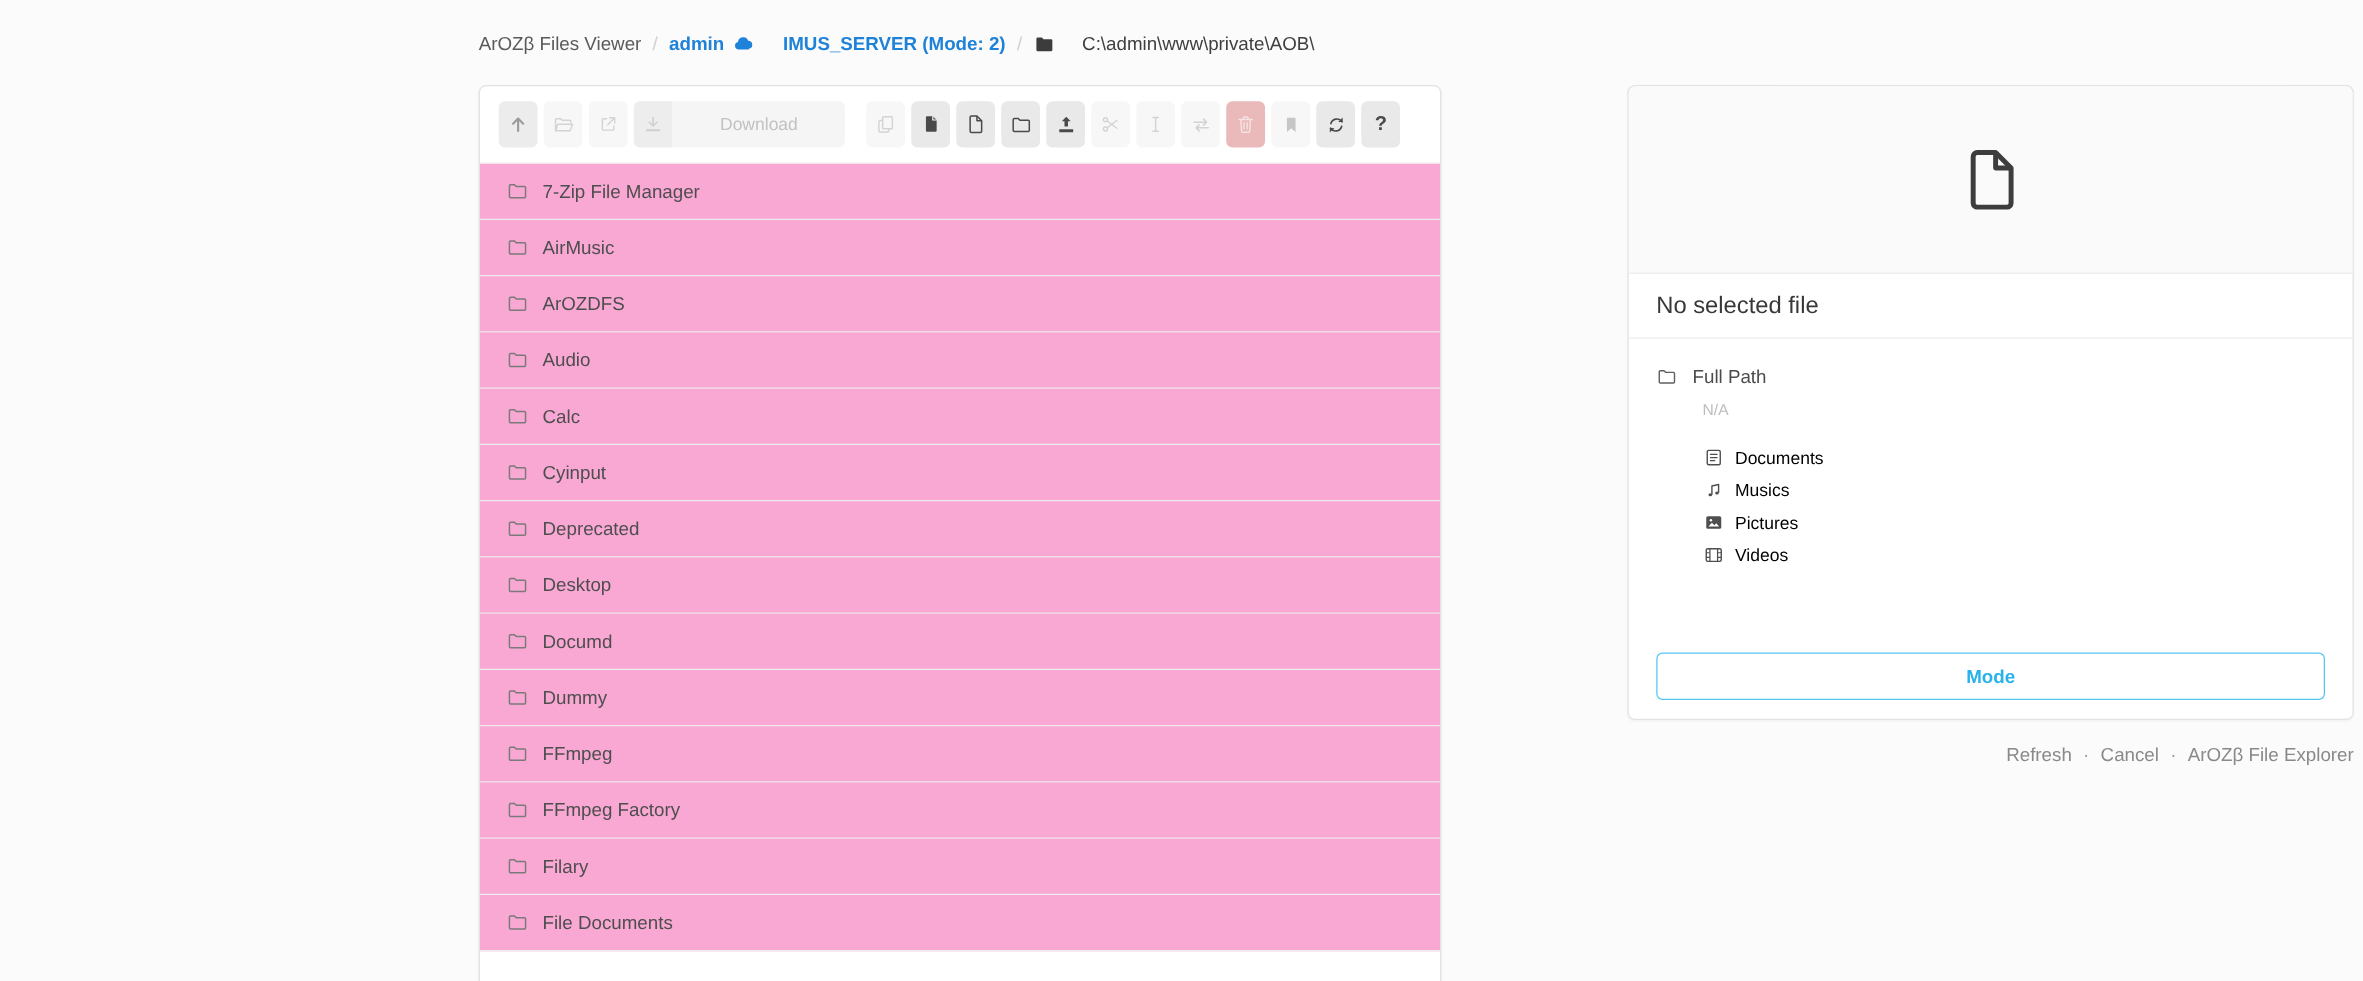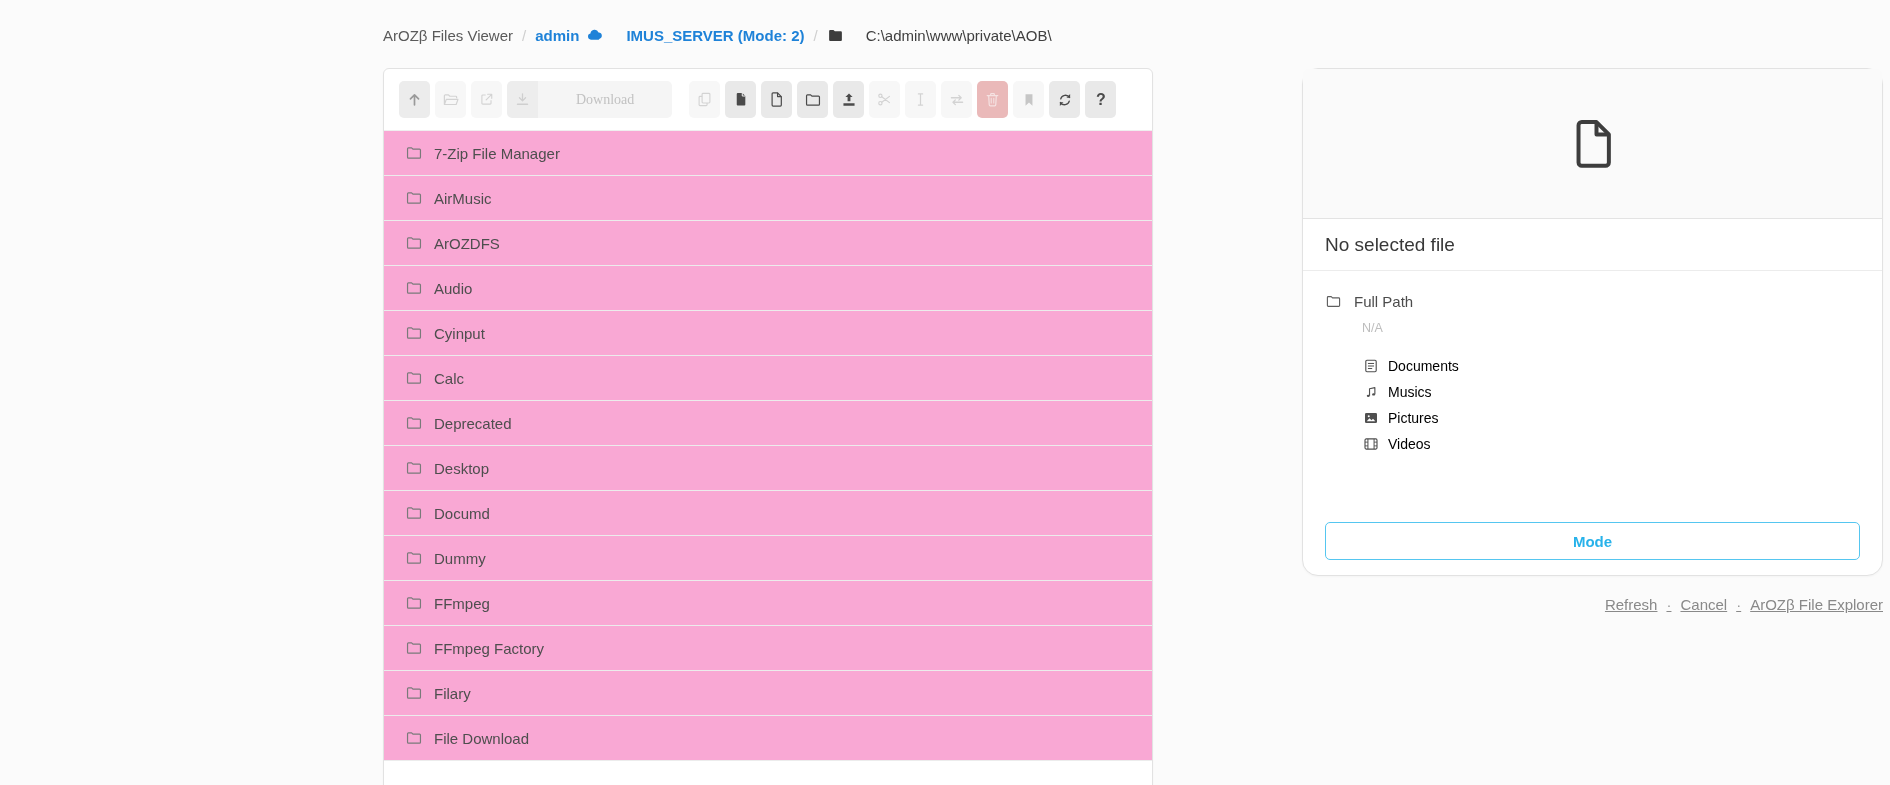--- a/index.html
+++ b/index.html
@@ -37,42 +37,42 @@
   .tbtn {
     width:31px; height:37px; min-width:31px;
     display:flex; align-items:center; justify-content:center;
     border:none; border-radius:5px; cursor:pointer; background:#e9e9e9; color:#4a4a4a;
   }
   .tbtn.semi    { background:#ececec; color:#9a9a9a; }
   .tbtn.off     { background:#f7f7f7; color:#d3d3d3; cursor:default; }
   .tbtn.danger  { background:#eab9b9; color:#f5e2e2; }
   .tbtn.bkmk    { background:#f7f7f7; color:#c6c6c6; }
   .tbtn.gap     { margin-left:12px; }
-  .dl-combo { display:flex;font-family:Liberation Serif, serif; }
+  .dl-combo { display:flex; }
   .dl-combo .dl-ic {
     width:31px; height:37px; display:flex; align-items:center; justify-content:center;
     background:#ededed; color:#cfcfcf; border-radius:5px 0 0 5px;
   }
   .dl-combo .dl-label {
     height:37px; line-height:37px; padding:0 38px;
     background:#f5f5f5; color:#c2c2c2; font-size:14px; border-radius:0 5px 5px 0;
   }
   .help-q { font-size:16px; font-weight:bold; line-height:1; }
 
   .file-row {
     display:flex; align-items:center; gap:11px;
     height:45px; padding:0 21px; border-bottom:1px solid #ececec;
     font-size:15px; color:#4e4e4e; cursor:pointer; background:#f9a8d4;
   }
   .file-row .fic { color:#7a7a7a; }
 
   
   .detail-card {
     position:absolute; left:1302px; top:68px; width:581px; height:508px;
-    background:#fff; border:1px solid #e2e2e2; border-radius:16px;
+    background:#fff; border:1px solid #e2e2e2; border-radius:6px;
     box-shadow:0 1px 2px rgba(0,0,0,.03);
   }
   .hero {
     height:150px; background:#fafafa; border-bottom:1px solid #e3e3e3;
     border-radius:6px 6px 0 0;
     display:flex; align-items:center; justify-content:center; color:#3d3d3d;
   }
   .panel-heading {
     padding:15px 22px 14px; font-size:19px; color:#383838;
     border-bottom:1px solid #ececec;
@@ -91,21 +91,21 @@
     position:absolute; left:22px; right:22px; bottom:15px; height:38px;
     background:#fff; border:1px solid #55c6f0; border-radius:5px;
     color:#27b2ea; font-size:15px; font-weight:bold; cursor:pointer;
     font-family:"Liberation Sans", sans-serif;
   }
 
   
   .footer-links {
     position:absolute; top:596px; right:7px;
     display:flex; align-items:center; gap:9px;
-    font-size:15px; color:#898989;text-decoration:underline;
+    font-size:15px; color:#898989;
   }
   .footer-links a { color:#898989; text-decoration:none; cursor:pointer; }
   .footer-links .dot { color:#9a9a9a; }
 </style>
 </head>
 <body>
 
 <svg width="0" height="0" style="position:absolute" aria-hidden="true">
   <defs>
     <symbol id="i-up" viewBox="0 0 24 24">
@@ -323,32 +323,32 @@
     <div class="file-row">
         <svg class="ic fic" width="18" height="18">
           <use href="#i-folder-o"></use>
         </svg>
         <span>Audio</span>
       </div>
     <div class="file-row">
         <svg class="ic fic" width="18" height="18">
           <use href="#i-folder-o"></use>
         </svg>
+        <span>Calc</span>
+      </div>
+    <div class="file-row">
+        <svg class="ic fic" width="18" height="18">
+          <use href="#i-folder-o"></use>
+        </svg>
         <span>Cyinput</span>
       </div>
     <div class="file-row">
         <svg class="ic fic" width="18" height="18">
           <use href="#i-folder-o"></use>
         </svg>
-        <span>Calc</span>
-      </div>
-    <div class="file-row">
-        <svg class="ic fic" width="18" height="18">
-          <use href="#i-folder-o"></use>
-        </svg>
         <span>Deprecated</span>
       </div>
     <div class="file-row">
         <svg class="ic fic" width="18" height="18">
           <use href="#i-folder-o"></use>
         </svg>
         <span>Desktop</span>
       </div>
     <div class="file-row">
         <svg class="ic fic" width="18" height="18">
@@ -377,21 +377,21 @@
     <div class="file-row">
         <svg class="ic fic" width="18" height="18">
           <use href="#i-folder-o"></use>
         </svg>
         <span>Filary</span>
       </div>
     <div class="file-row">
         <svg class="ic fic" width="18" height="18">
           <use href="#i-folder-o"></use>
         </svg>
-        <span>File Download</span>
+        <span>File Documents</span>
       </div>
   </div>
 </div>
 
 <div class="detail-card">
   <div class="hero">
     <svg class="ic" width="56" height="56">
         <use href="#i-file"></use>
       </svg>
   </div>

